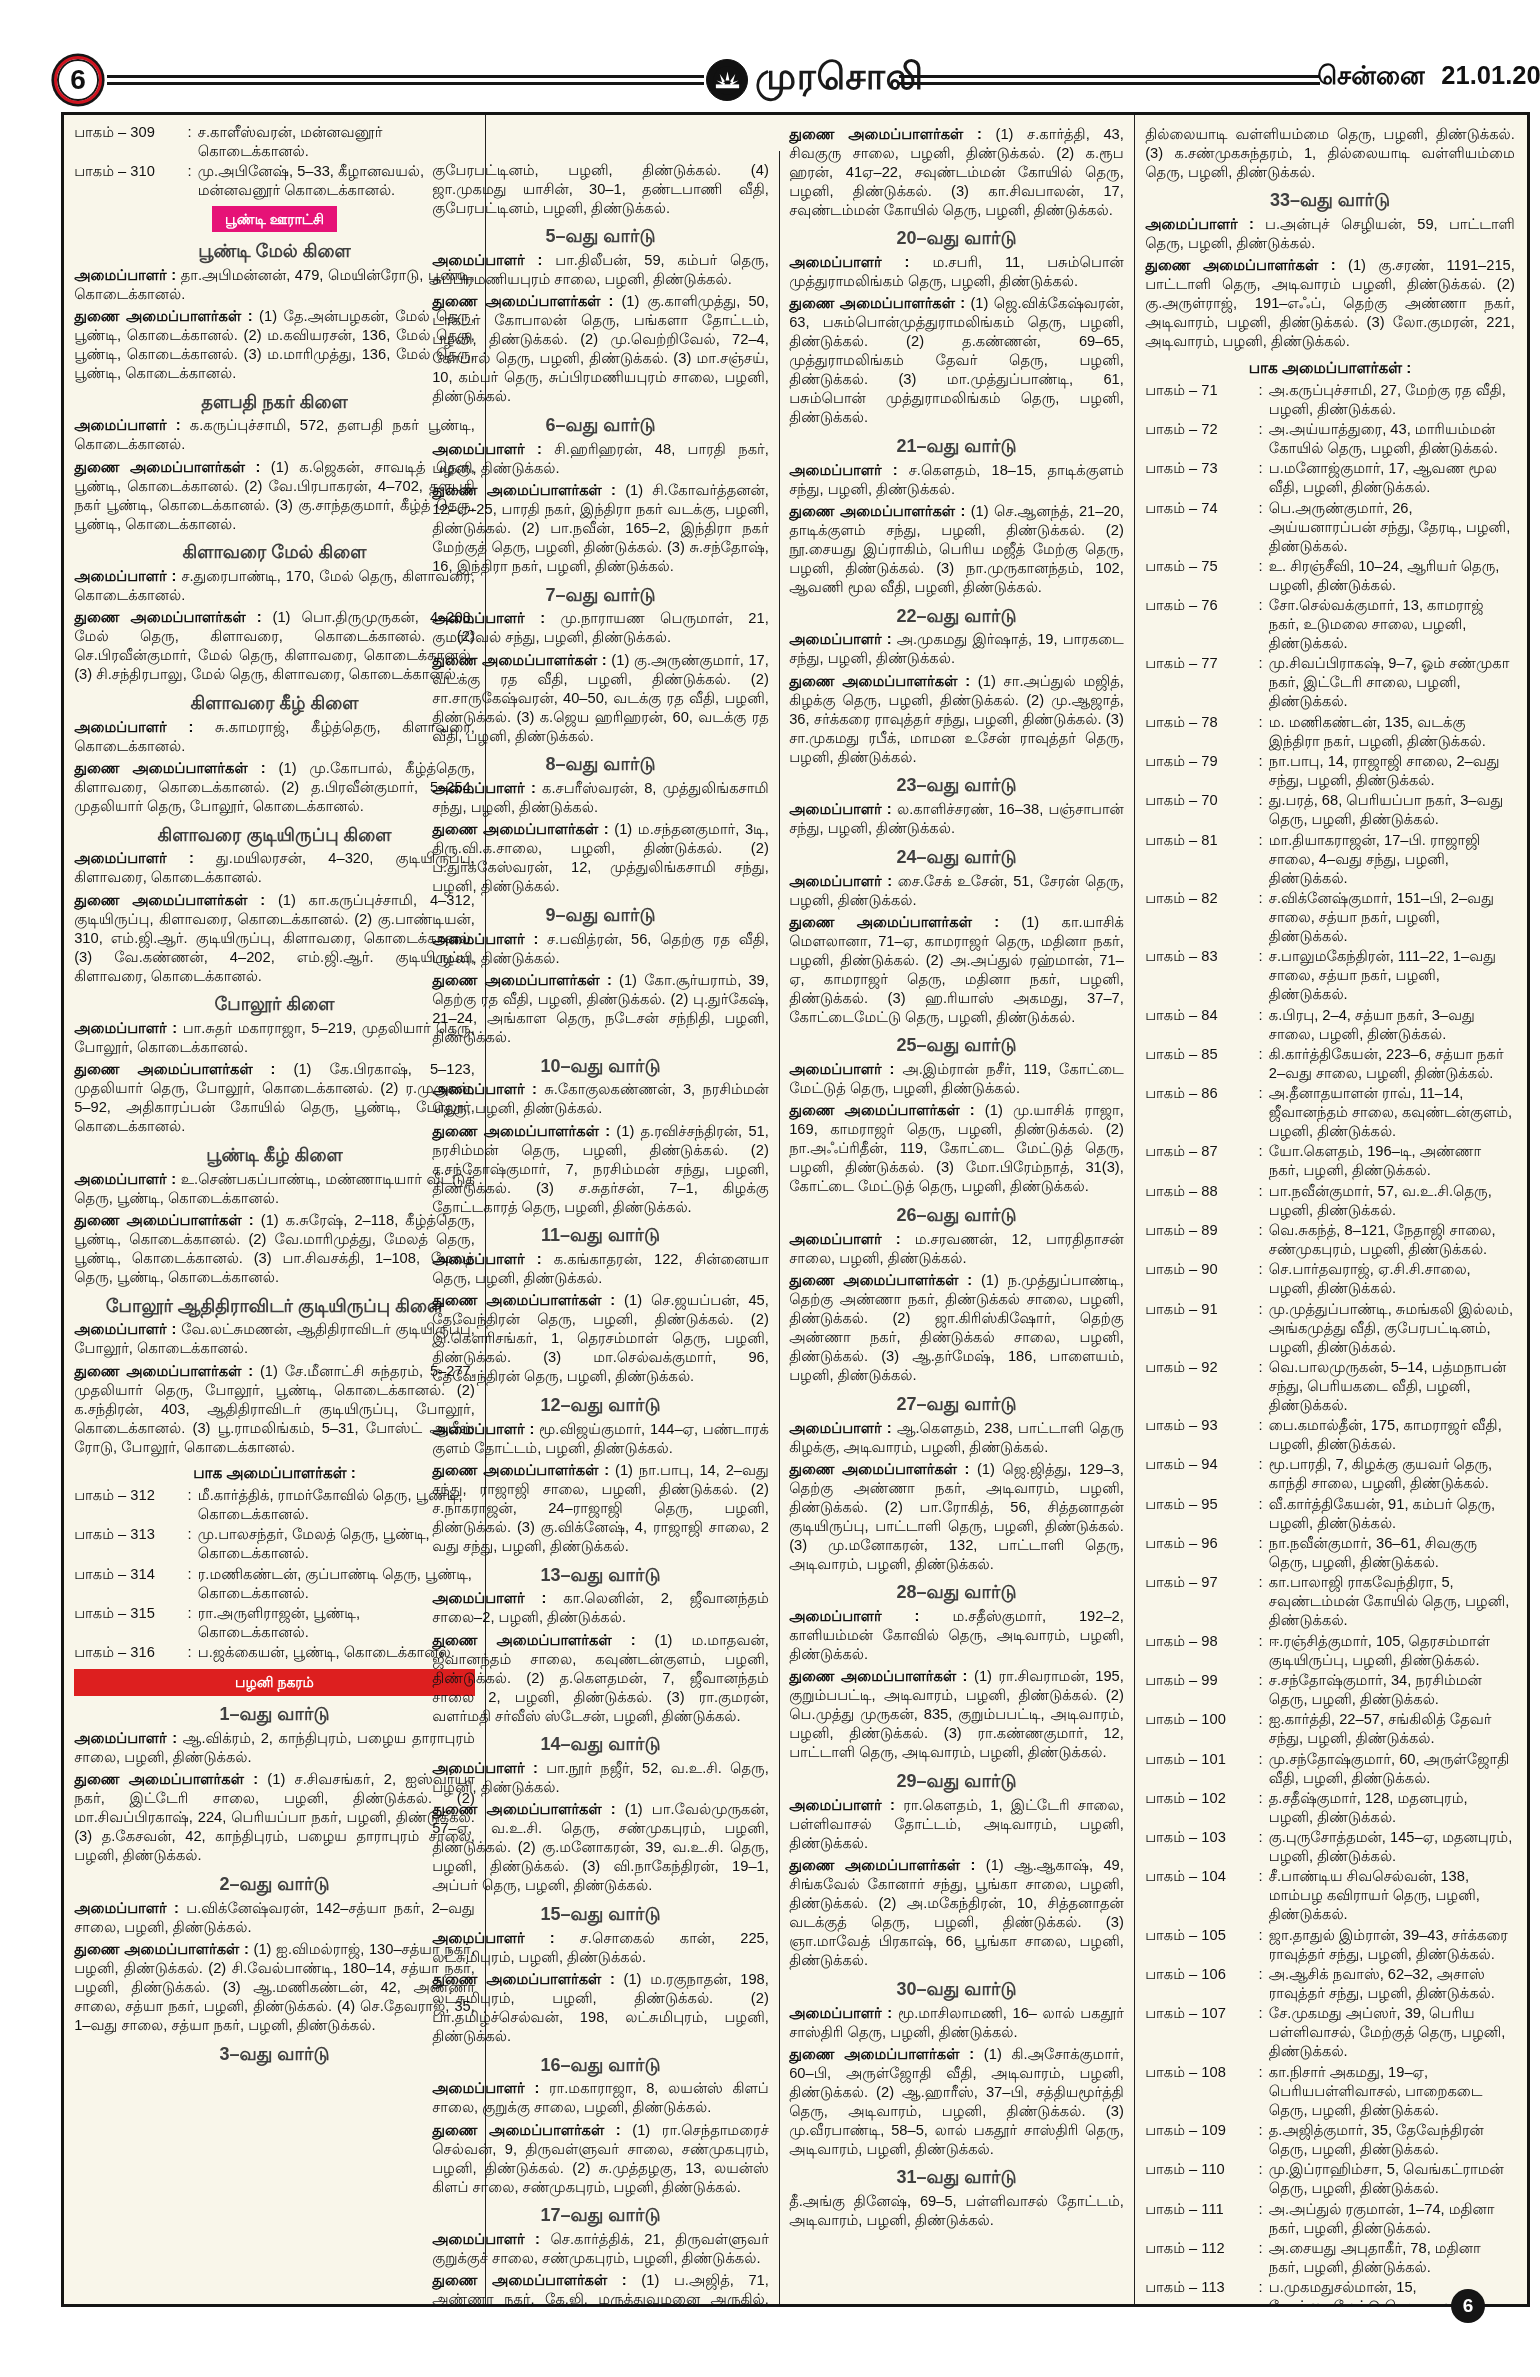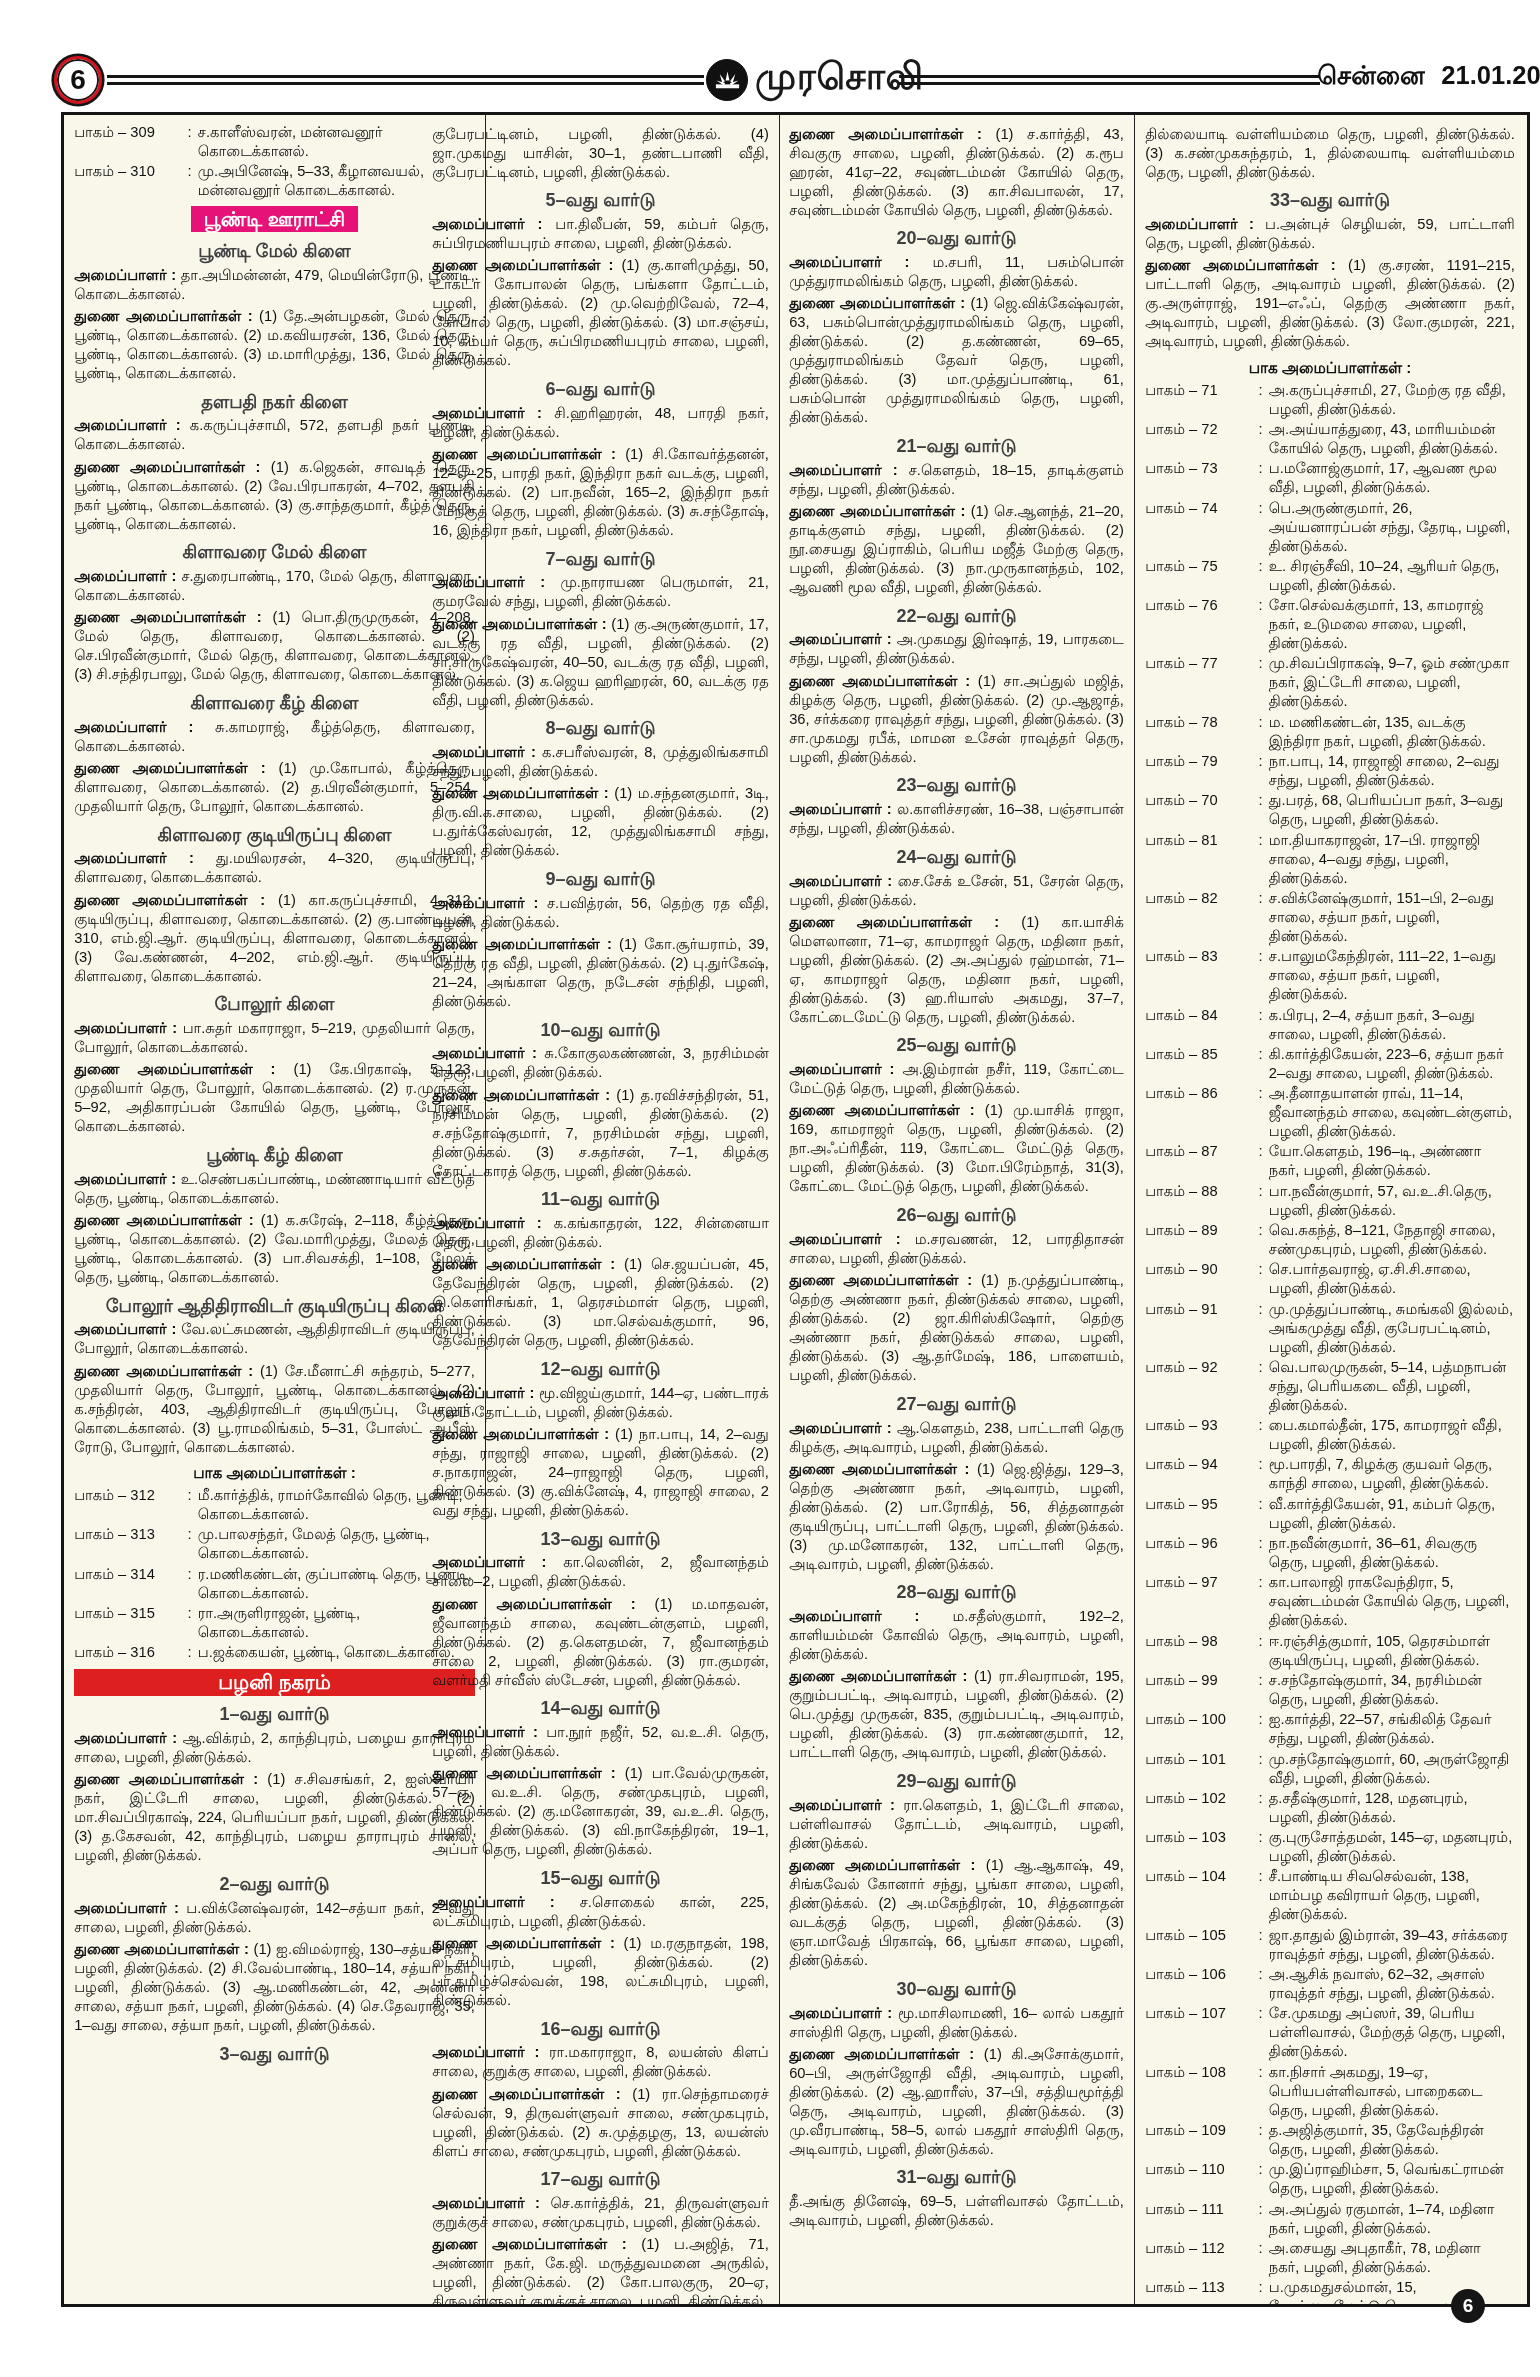--- a/index.html
+++ b/index.html
@@ -18,29 +18,29 @@
       background:#111;border:1.9px solid #111;display:flex;align-items:center;justify-content:center;}
   .hdr-logo svg{width:31px;height:31px;}
   .masthead{position:absolute;left:755px;top:56px;font-size:37px;font-weight:bold;color:#1a1a1a;letter-spacing:0.6px;}
   .edition{position:absolute;right:12.8px;top:61px;width:211px;text-align:right;font-size:25.5px;font-weight:bold;color:#111;}
   .edition .date{margin-left:16.6px;}
   
   .sheet{position:absolute;left:61px;top:112px;width:1469px;height:2195px;background:#f9f6ea;
       border:3.8px solid #151515;box-sizing:border-box;}
   .col{position:absolute;top:0;bottom:0;overflow:hidden;padding:6.4px 10.2px 9px 10.2px;box-sizing:border-box;}
   .col1{left:0;width:422px;border-right:1.9px solid #222;}
-  .col2{left:358px;width:358px;border-right:1.9px solid #222;}
+  .col2{left:358px;width:358px;border-right:1.9px solid #222;margin-top:36px;}
   .col3{left:715px;width:356px;border-right:1.9px solid #222;}
   .col4{left:1071px;width:390px;}
   
   .para{font-size:14.7px;line-height:19px;text-align:justify;margin:3.2px 0;}
   .lead{font-weight:bold;}
   .branch-head,.ward-head{color:#404040;font-weight:bold;text-align:center;
       font-size:18px;line-height:22px;margin:7.7px 0 3.8px 0;}
-  .banner{font-weight:bold;text-align:center;font-size:20px;line-height:22px;color:#fff;margin:6.4px 0 3.8px 0;}
+  .banner{font-weight:bold;text-align:center;font-size:14px;line-height:22px;color:#fff;margin:6.4px 0 3.8px 0;}
   .banner.magenta{background:#e61277;width:fit-content;margin-left:auto;margin-right:auto;padding:1.9px 12.8px;}
   .banner.red{background:#dd1f1f;padding:2.6px 0;}
   .center-bold{font-weight:bold;text-align:center;font-size:15.3px;line-height:20.4px;margin:6.4px 0 2.6px 0;}
   .part{display:flex;font-size:14.7px;line-height:19px;margin:1.3px 0;}
   .part .plabel{flex:0 0 107px;white-space:nowrap;}
   .part .pcolon{flex:0 0 16.6px;text-align:center;}
   .part .ptext{flex:1;text-align:left;}
   
   .ftr-circle{position:absolute;left:1451px;top:2289px;width:34px;height:34px;border-radius:50%;
       background:#151515;color:#fff;display:flex;align-items:center;justify-content:center;

